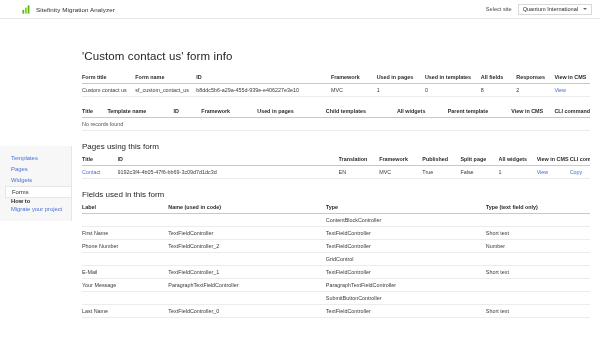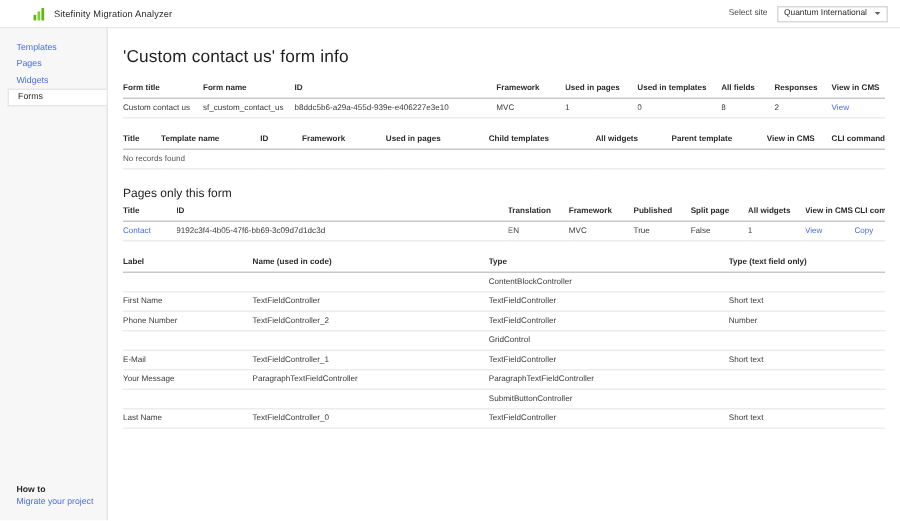--- a/index.html
+++ b/index.html
@@ -27,21 +27,21 @@
   .select-label { font-size: 5.6px; color: #4a4a4a; white-space: nowrap; }
   .site-select {
     display: flex; align-items: center; gap: 5px;
     border: 1px solid #d9d9d9; background: #fff;
     height: 11px; padding: 0 4px;
     font-size: 5.6px; color: #2b2b2b; white-space: nowrap;
   }
   .chev { width: 0; height: 0; border-left: 2.2px solid transparent; border-right: 2.2px solid transparent; border-top: 2.6px solid #666; }
 
   
-  .body { flex: 1 1 auto; display: flex; min-height: 0; }
+  .body { flex: 1 1 auto; display: flex; min-height: 0; align-items: center; }
 
   
   .sidebar {
     width: 72px; flex: 0 0 72px;
     background: #f7f7f7;
     border-right: 1px solid #e6e6e6;
     display: flex; flex-direction: column;
     padding-top: 7px;
   }
   .nav { display: flex; flex-direction: column; }
@@ -247,21 +247,21 @@
           </thead>
           <tbody>
             <tr class="no-rec">
               <td colspan="10">No records found</td>
             </tr>
           </tbody>
         </table>
       </div>
 
       <div class="section">
-        <div class="section-title">Pages only this form</div>
+        <div class="section-title">Pages using this form</div>
         <table class="t-pages">
           <colgroup>
               <col class="c0">
               <col class="c1">
               <col class="c2">
               <col class="c3">
               <col class="c4">
               <col class="c5">
               <col class="c6">
               <col class="c7">
@@ -290,20 +290,21 @@
               <td>False</td>
               <td>1</td>
               <td class="lnk">View</td>
               <td class="lnk">Copy</td>
             </tr>
           </tbody>
         </table>
       </div>
 
       <div class="section">
+        <div class="section-title">Fields used in this form</div>
         <table class="t-fields">
           <colgroup>
               <col class="c0">
               <col class="c1">
               <col class="c2">
               <col class="c3">
             </colgroup>
           <thead>
             <tr>
               <th>Label</th>

